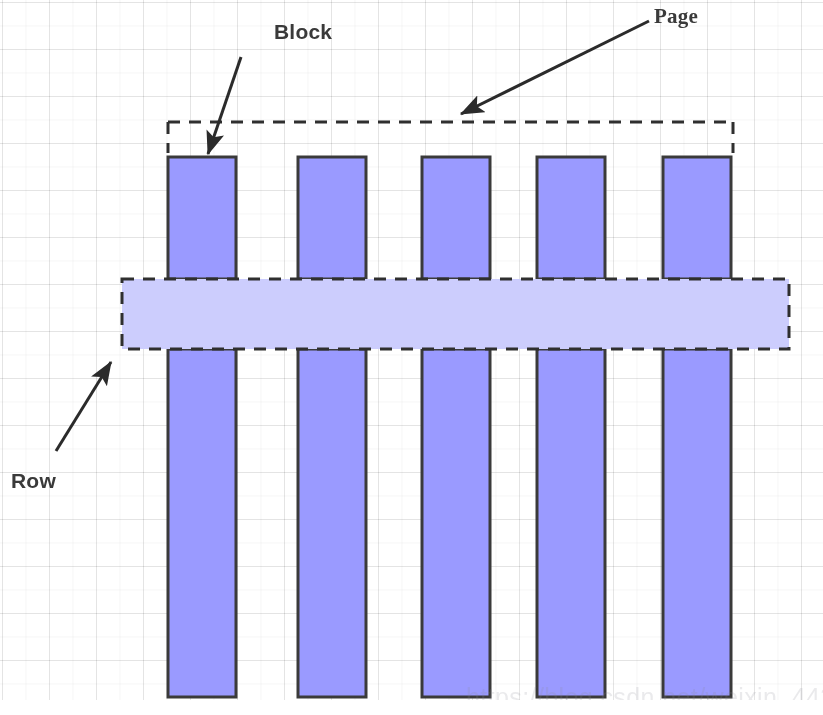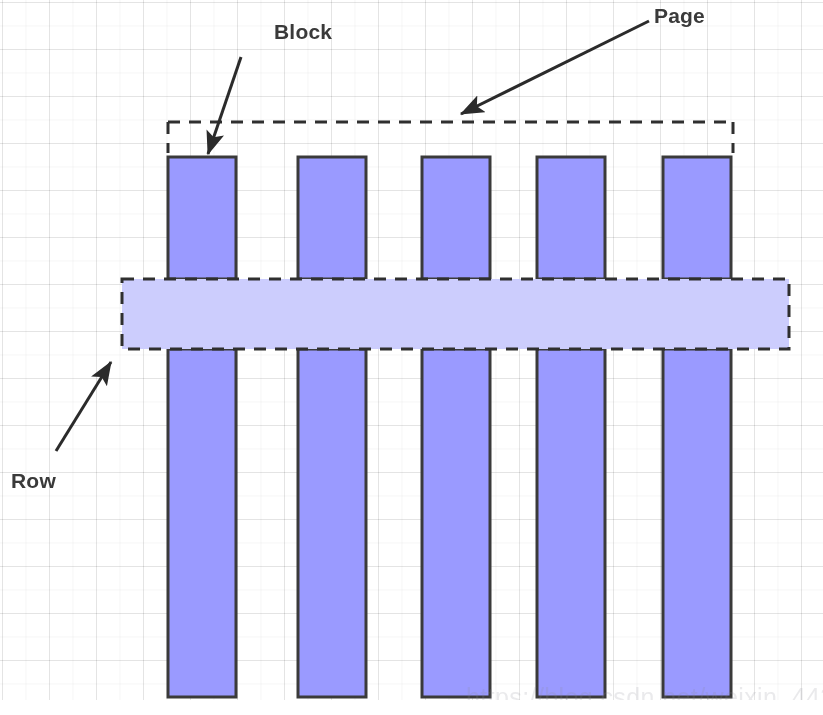--- a/index.html
+++ b/index.html
@@ -38,21 +38,21 @@
   .label {
     position: absolute;
     font-family: "Liberation Sans", "DejaVu Sans", sans-serif;
     font-size: 21px;
     font-weight: bold;
     color: #3a3a3a;
     white-space: nowrap;
     letter-spacing: 0.2px;
   }
   #label-block { left: 274px; top: 20px; }
-  #label-page  { left: 654px; top: 4px; }
+  #label-page  { left: 654px; top: 4px; font-family: Liberation Serif, serif; }
   #label-row   { left: 11px;  top: 469px; text-align: center; }
 
   .watermark {
     position: absolute;
     left: 466px;
     top: 683px;
     font-family: "Liberation Sans", "DejaVu Sans", sans-serif;
     font-size: 25px;
     color: rgba(140,140,150,0.18);
     white-space: nowrap;

